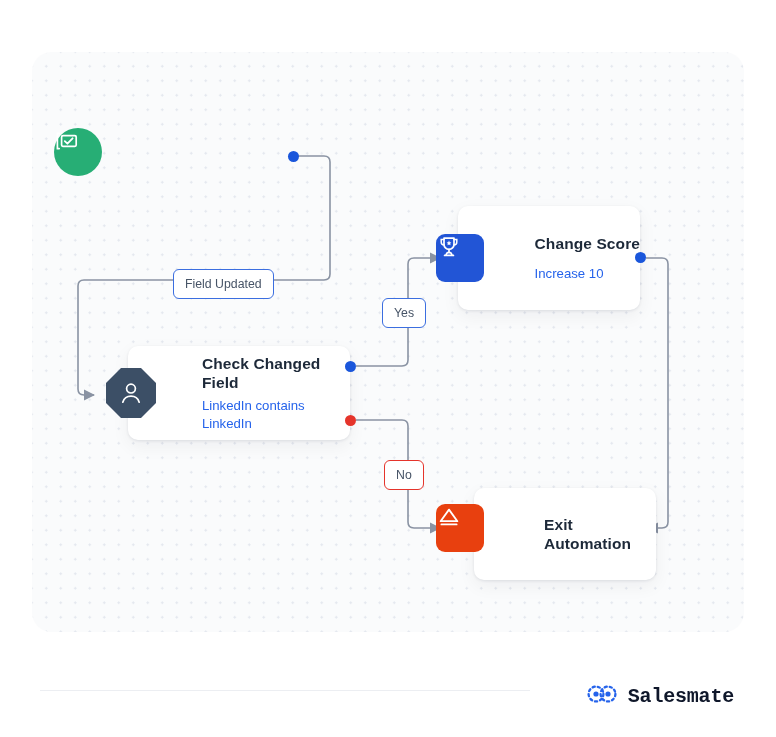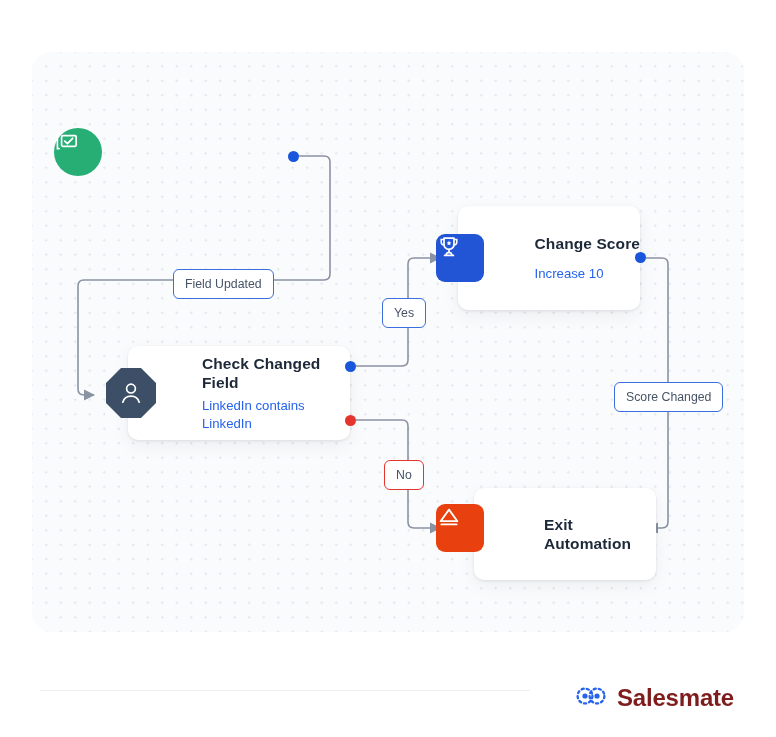--- a/index.html
+++ b/index.html
@@ -136,24 +136,25 @@
   }
   #brand {
     position: absolute;
     right: 42px;
     top: 684px;
     display: flex;
     align-items: center;
     gap: 9px;
   }
   #brand-name {
-    font-size: 24px;
+    font-size: 20px;
     font-weight: bold;
-    color: #7f1d1d;
+    color: #0f172a;
     letter-spacing: -.2px;
+    font-family: Liberation Mono, monospace;
   }
 </style>
 </head>
 <body>
 
 <div id="page">
 
   <div id="canvas">
 
     <svg id="edge-layer" viewBox="0 0 712 580" xmlns="http://www.w3.org/2000/svg">
@@ -242,23 +243,20 @@
     </div>
 
     <div class="edge-label blue" style="left:141px; top:217px;">
       <span>Field Updated</span>
     </div>
     <div class="edge-label blue" style="left:350px; top:246px;">
       <span>Yes</span>
     </div>
     <div class="edge-label red" style="left:352px; top:408px;">
       <span>No</span>
-    </div>
-    <div class="edge-label blue" style="left:582px; top:330px;">
-      <span>Score Changed</span>
     </div>
 
   </div>
 
   <div id="divider"></div>
 
   <div id="brand">
     <span>
       <svg width="34" height="20" viewBox="0 0 34 20" xmlns="http://www.w3.org/2000/svg">
         <g fill="#2563eb">

